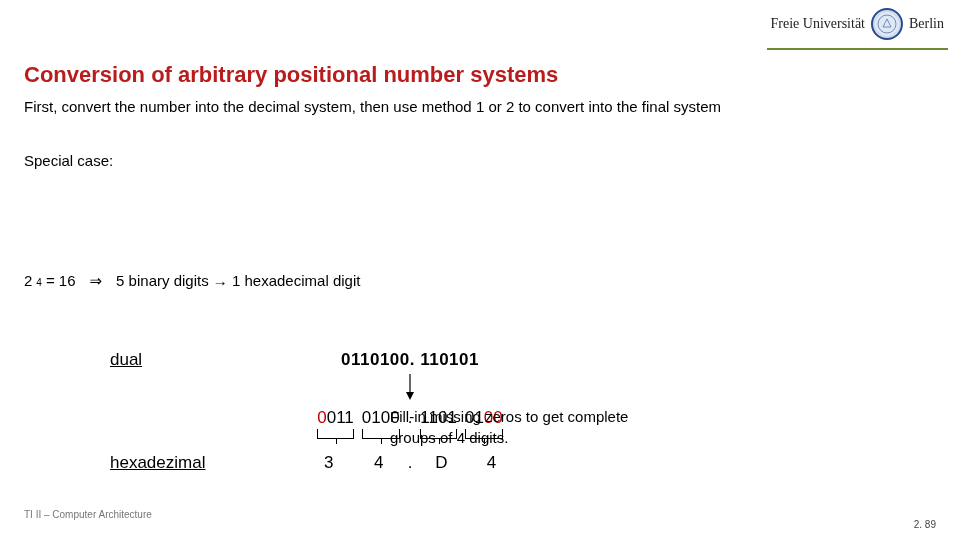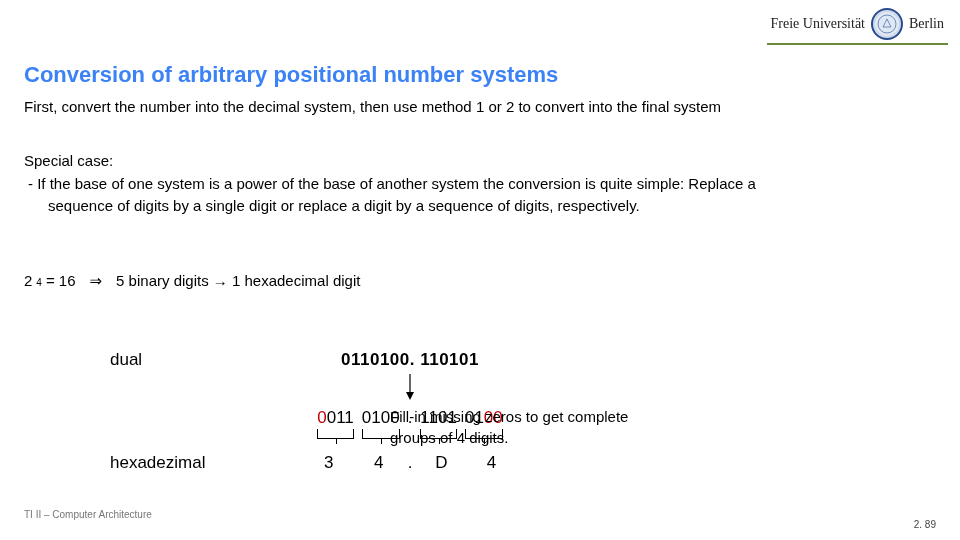--- a/index.html
+++ b/index.html
@@ -5,21 +5,20 @@
   * { box-sizing: border-box; margin: 0; padding: 0; }
   html, body { width: 960px; height: 540px; font-family: Arial, Helvetica, sans-serif; color: #000; background: #fff; }
   body { position: relative; }
 
   .header {
     position: absolute;
     top: 0; left: 5px; right: 0;
     height: 50px;
     display: flex;
     justify-content: flex-end;
-    align-items: center;
     padding: 0 12px 0 0;
   }
   .logo-wrap {
     display: flex;
     align-items: center;
     gap: 6px;
     border-bottom: 2px solid #6a8a3a;
     padding: 2px 4px 3px 4px;
   }
   .logo-text { font-family: Georgia, serif; font-size: 14px; color: #222; }
@@ -28,21 +27,21 @@
     border-radius: 50%;
     border: 2px solid #2a4d8f;
     display: flex; align-items: center; justify-content: center;
     font-size: 8px; color: #2a4d8f;
     background: radial-gradient(circle at 50% 50%, #dfe9f5 0 60%, #cfd9ea 60% 100%);
   }
 
   .title {
     position: absolute;
     top: 62px; left: 24px;
-    font-size: 22px; font-weight: bold; color: #3b82f6;
+    font-size: 22px; font-weight: bold; color: #b91c1c;
   }
   .intro {
     position: absolute;
     top: 98px; left: 24px; right: 24px;
     font-size: 15px;
   }
 
   .special {
     position: absolute;
     top: 150px; left: 24px; right: 24px;
@@ -60,21 +59,21 @@
   }
   sup.small { font-size: 10px; vertical-align: super; }
   sub.small { font-size: 10px; vertical-align: sub; }
 
   .diagram {
     position: absolute;
     top: 350px; left: 110px;
     width: 740px;
   }
   .row { display: flex; align-items: center; font-size: 17px; }
-  .label-col { width: 150px; text-align: left; }
+  .label-col { width: 150px; text-align: left; text-decoration: underline; }
   .num-area { position: relative; width: 300px; text-align: center; }
 
   .dual-number { letter-spacing: 0.5px; font-weight: bold; }
 
   .arrow-down {
     position: absolute;
     left: 50%; transform: translateX(-50%);
     top: 24px;
   }
 
@@ -135,24 +134,20 @@
     </span>
     <span class="logo-text">Berlin</span>
   </div>
 </div>
 
 <div class="title">Conversion of arbitrary positional number systems</div>
 <div class="intro">First, convert the number into the decimal system, then use method 1 or 2 to convert into the final system</div>
 
 <div class="special">
   <div class="line1">Special case:</div>
-  <div class="line2">
-    <span>- If the base of one system is a power of the base of another system the conversion is quite simple: Replace a</span><br>
-    <span style="padding-left:10px; text-indent:0; display:inline-block">sequence of digits by a single digit or replace a digit by a sequence of digits, respectively.</span>
-  </div>
 </div>
 
 <div class="power-line">
   <span>2</span>
     <sup class="small">4</sup>
   <span> = 16</span>
   <span style="margin:0 10px">⇒</span>
   <span>5 binary digits → 1 hexadecimal digit</span>
 </div>
 

